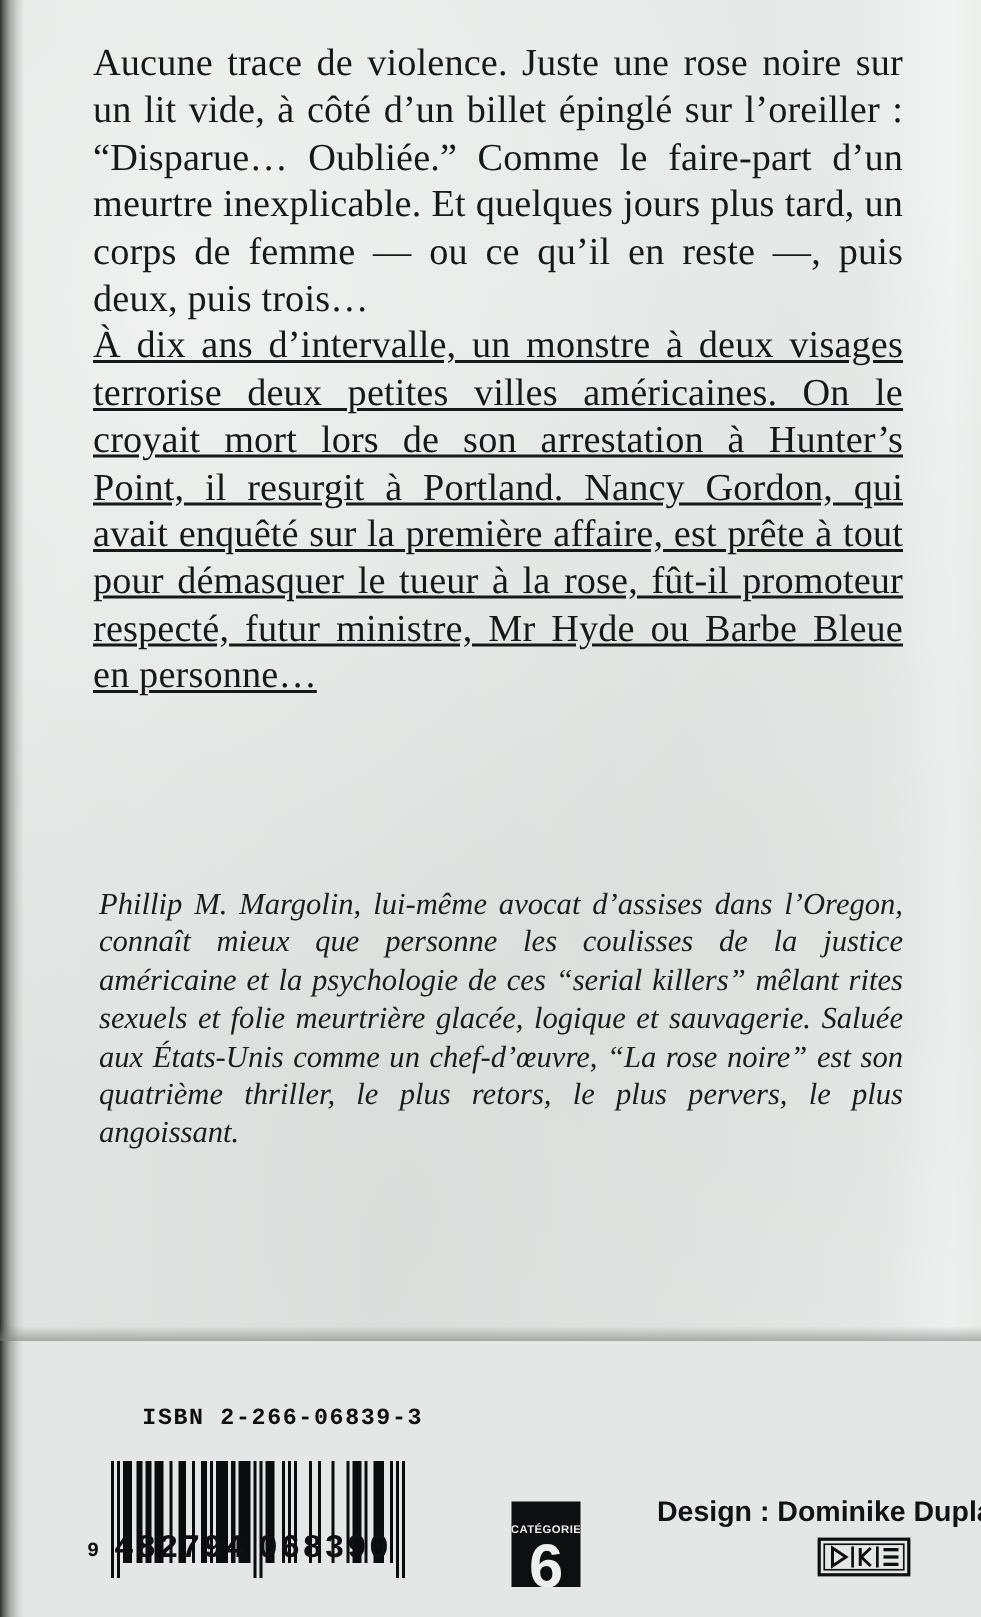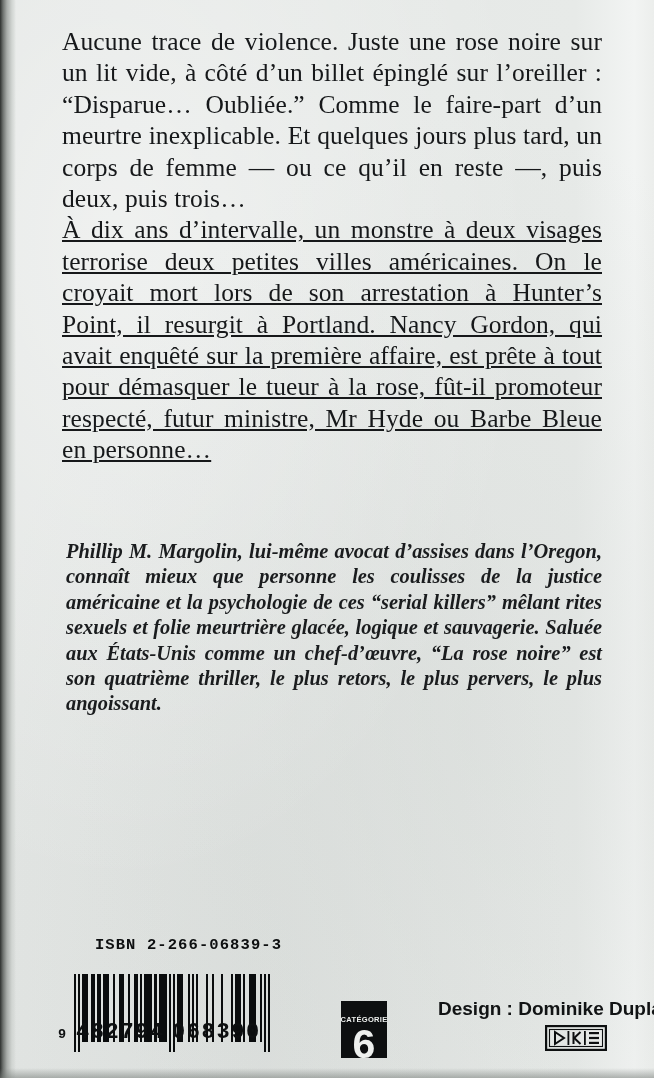--- a/index.html
+++ b/index.html
@@ -10,21 +10,21 @@
     width: 654px;
     height: 1078px;
     overflow: hidden;
     background: #e4e7e5;
     font-family: "Liberation Serif", "DejaVu Serif", serif;
   }
 
   #cover {
     position: relative;
     width: 654px;
-    height: 1078px;
+    height: 894px;
     background:
       linear-gradient(to right,
         #b9bdba 0px, #cfd3d0 6px, #e2e5e3 16px,
         #e5e8e6 50%, #e7eae8 88%, #f2f4f3 97%, #eceeec 100%);
     box-sizing: border-box;
   }
 
   
   #grain {
     position: absolute;
@@ -67,29 +67,28 @@
     color: #16181a;
     font-size: 25.5px;
     line-height: 31.4px;
     letter-spacing: .1px;
   }
   .para + .para { margin-top: 0; text-decoration: underline; }
 
   #bio {
     position: absolute;
     left: 66px;
-    top: 539px;
+    top: 591px;
     width: 536px;
     margin: 0;
     text-align: justify;
     font-style: italic;
     color: #1a1c1e;
     font-size: 20.4px;
     line-height: 25.4px;
-    font-weight: bold;
   }
 
   
   #watermark {
     position: absolute;
     left: 455px;
     top: 78px;
     font-family: "Liberation Sans", sans-serif;
     font-size: 19px;
     font-weight: 700;

